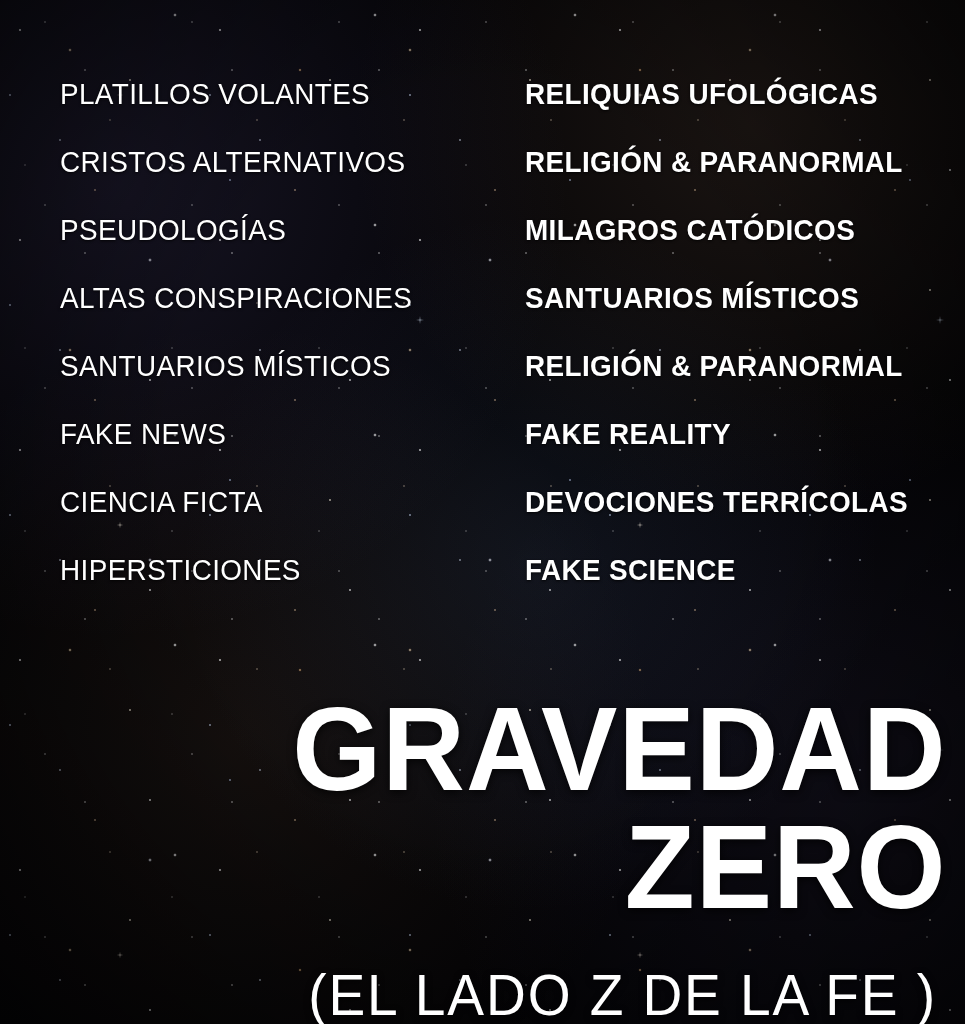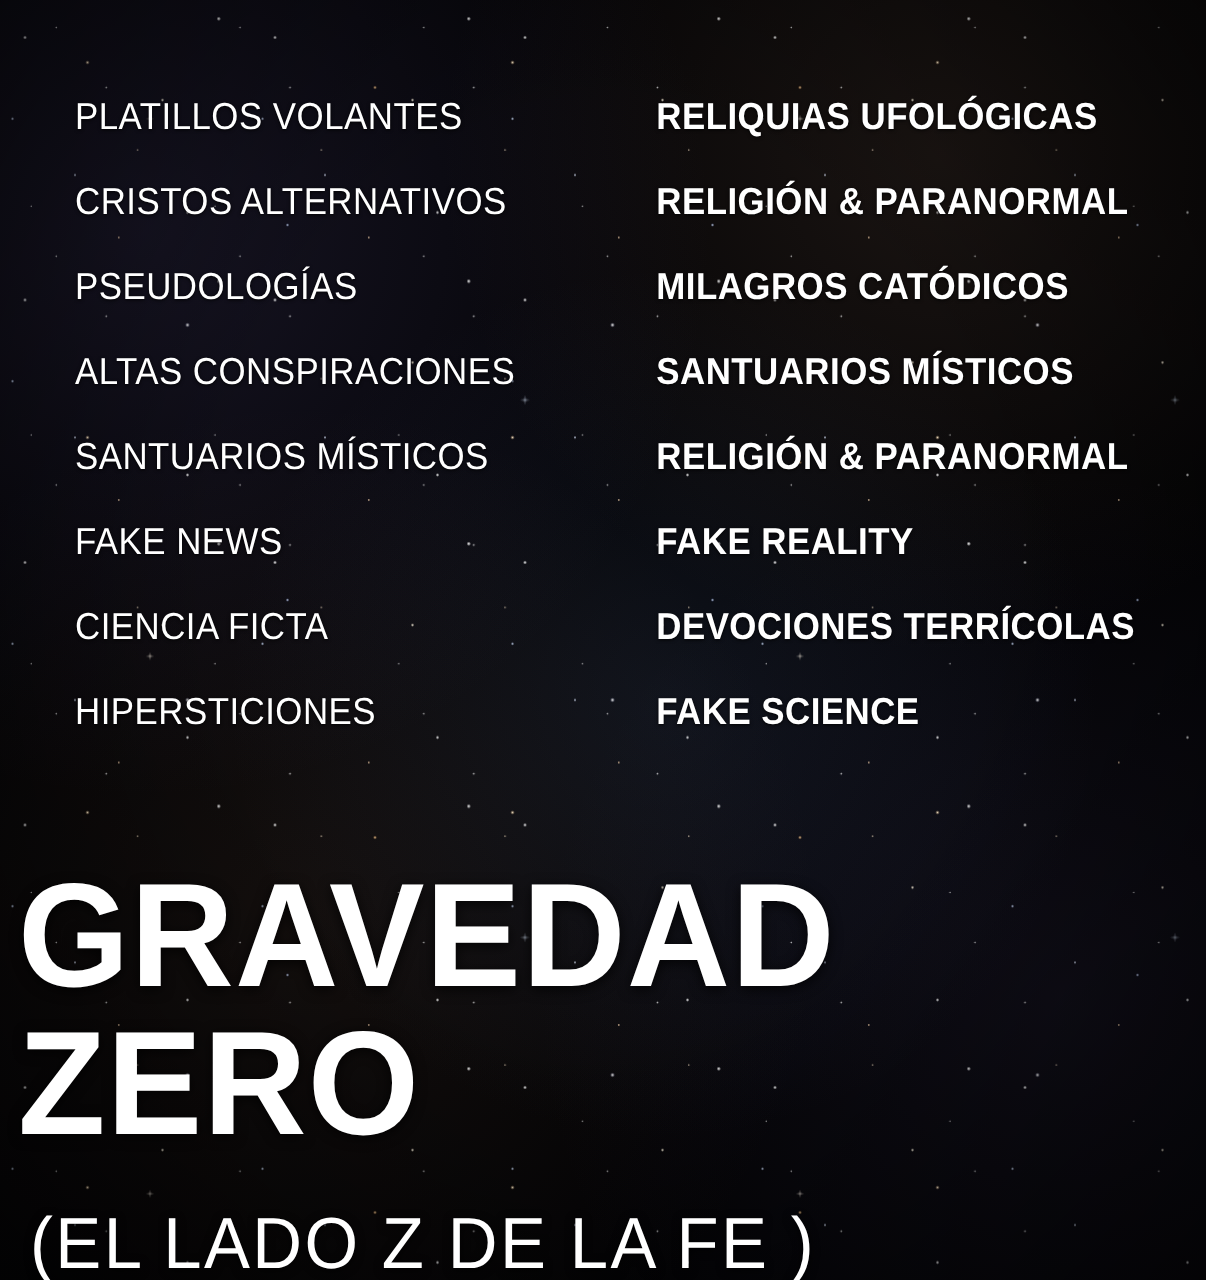--- a/index.html
+++ b/index.html
@@ -127,21 +127,21 @@
     transform: scaleX(0.93);
     transform-origin: left center;
     text-shadow: 0 1px 3px rgba(0,0,0,0.85);
   }
 
   #brand-block {
     position: absolute;
     left: 0;
     right: 4px;
     top: 690px;
-    text-align: left;
+    text-align: right;
   }
   #brand-title {
     color: #ffffff;
     font-family: "Liberation Sans Narrow", "Liberation Sans", sans-serif;
     font-weight: 700;
     font-size: 118px;
     line-height: 1;
     letter-spacing: 1px;
     transform: scaleX(0.97);
     text-shadow: 0 2px 10px rgba(0,0,0,0.8);

